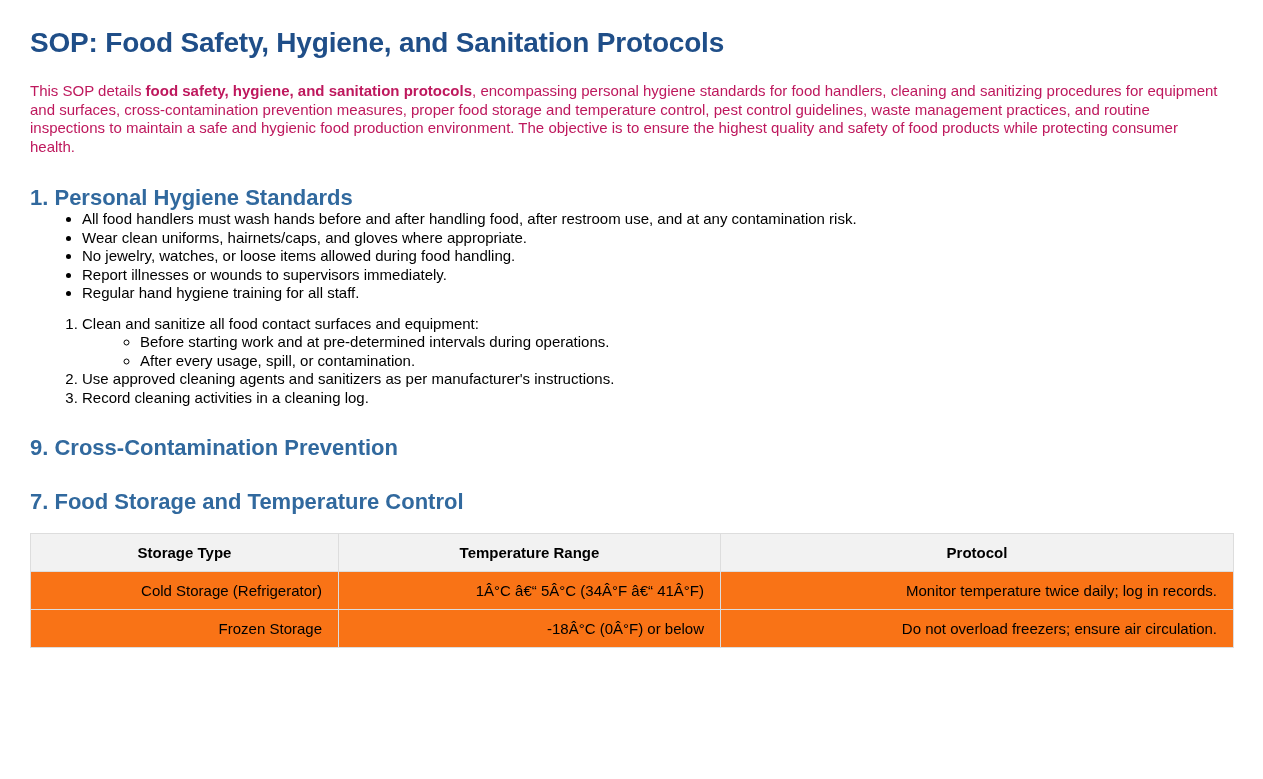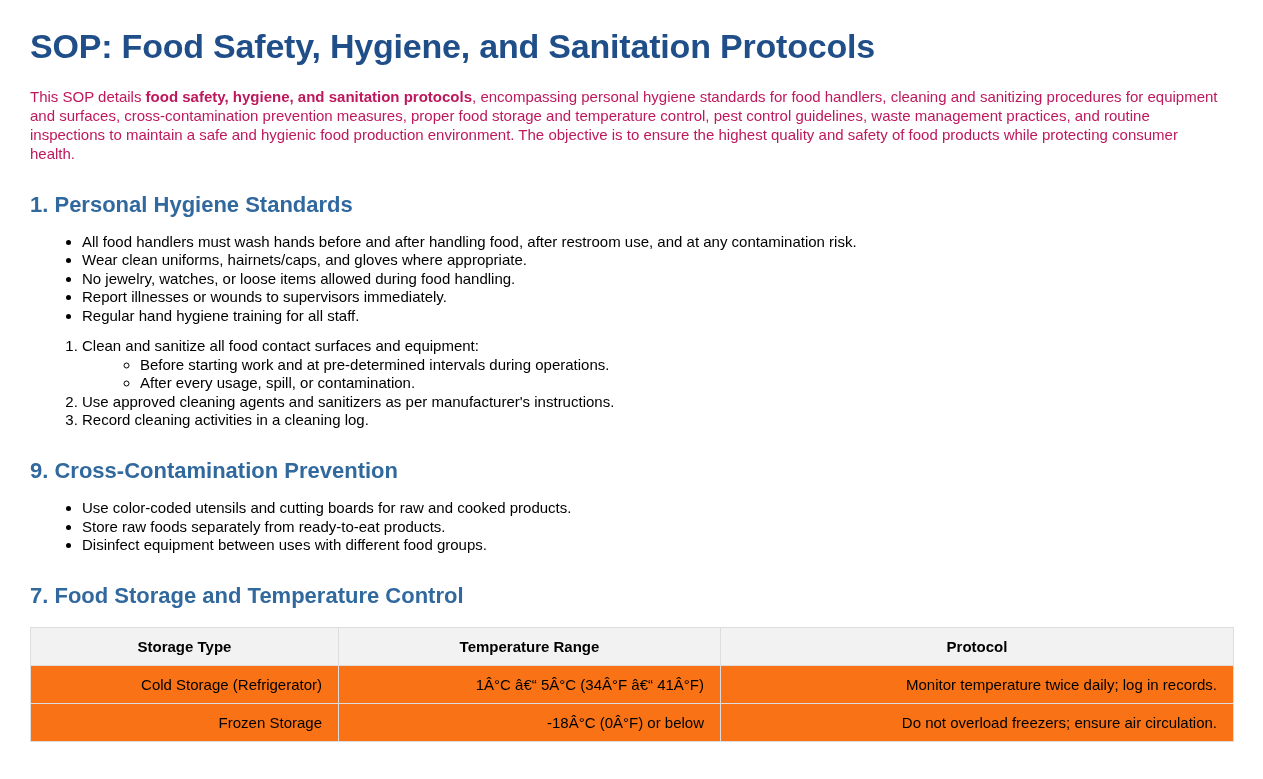--- a/index.html
+++ b/index.html
@@ -14,21 +14,21 @@
     width: 1263px;
     height: 779px;
     overflow: hidden;
   }
   .page {
     width: 1263px;
     padding: 0 30px;
     box-sizing: border-box;
   }
   h1.doc-title {
-    font-size: 34px;
+    font-size: 28px;
     line-height: 1.1;
     font-weight: bold;
     color: #1F4E88;
     margin: 0;
     padding-top: 28px;
     letter-spacing: -0.2px;
   }
   p.intro {
     font-size: 15px;
     line-height: 18.8px;
@@ -40,21 +40,21 @@
   p.intro b { font-weight: bold; }
   h2.section-heading {
     font-size: 22px;
     font-weight: bold;
     color: #31699E;
     margin: 0;
     padding-top: 28px;
     line-height: 1.15;
   }
   ul.bullets {
-    margin: 16px 0 0 0;
+    margin: 0 0 0 0;
     padding-left: 52px;
     list-style-type: disc;
   }
   ul.bullets > li {
     font-size: 15px;
     line-height: 18.5px;
     margin: 0;
     padding: 0;
   }
   ol.steps {
@@ -127,25 +127,20 @@
       <ul class="sub-bullets">
         <li>Before starting work and at pre-determined intervals during operations.</li>
         <li>After every usage, spill, or contamination.</li>
       </ul>
     </li>
     <li>Use approved cleaning agents and sanitizers as per manufacturer's instructions.</li>
     <li>Record cleaning activities in a cleaning log.</li>
   </ol>
 
   <h2 class="section-heading">9. Cross-Contamination Prevention</h2>
-  <ul class="bullets">
-    <li>Use color-coded utensils and cutting boards for raw and cooked products.</li>
-    <li>Store raw foods separately from ready-to-eat products.</li>
-    <li>Disinfect equipment between uses with different food groups.</li>
-  </ul>
 
   <h2 class="section-heading">7. Food Storage and Temperature Control</h2>
   <table class="storage-table">
     <colgroup>
       <col class="c-type">
       <col class="c-temp">
       <col class="c-proto">
     </colgroup>
     <thead>
       <tr>

